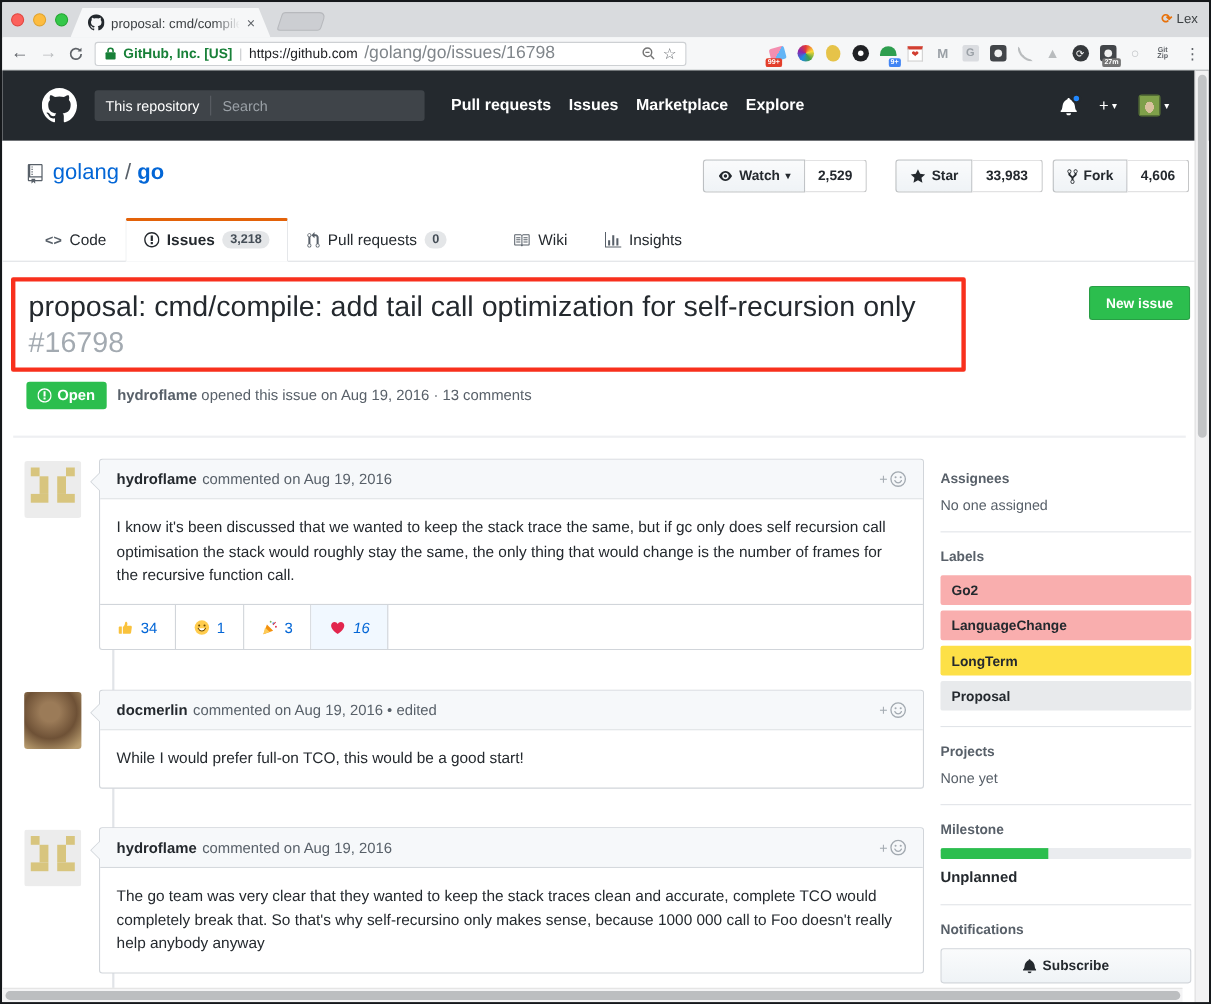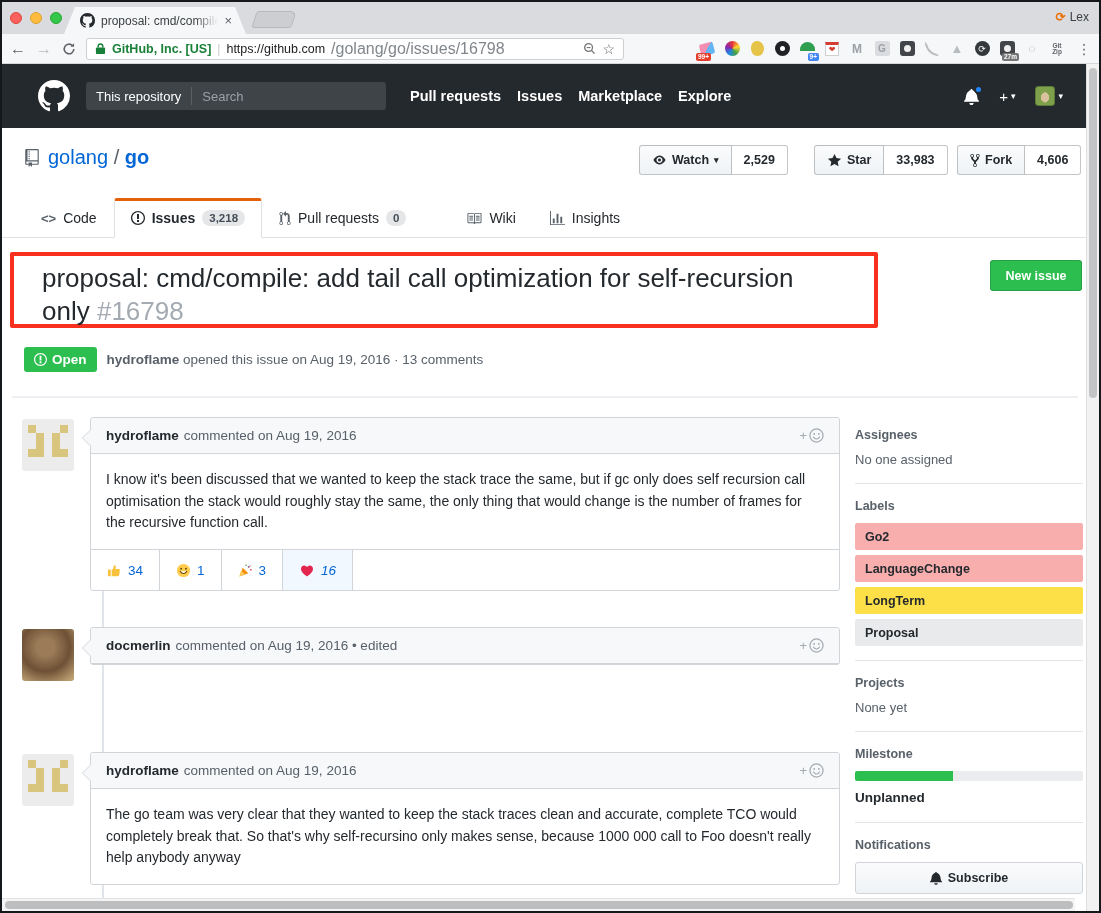--- a/index.html
+++ b/index.html
@@ -82,21 +82,21 @@
   .social-count{background:#fff;border-left:none;border-radius:0 3px 3px 0;}
   .g-watch{left:637px;} .g-star{left:812px;} .g-fork{left:955px;}
 
   .tabs-row{position:absolute;left:0;right:0;top:66px;height:44px;border-bottom:1px solid #dfe2e5;padding-left:22px;display:flex;align-items:flex-end;}
   .rtab{display:flex;align-items:center;gap:7px;padding:11px 16px;font-size:14px;color:#24292e;border:1px solid transparent;margin-bottom:-1px;}
   .rtab .oct{color:#586069;}
   .rtab.active{background:#fff;border-color:#dfe2e5;border-bottom-color:#fff;border-top:3px solid #e36209;border-radius:3px 3px 0 0;font-weight:600;padding-top:9px;}
   .pill{background:#e4e6e8;border-radius:10px;padding:2px 7px;font-size:11.5px;font-weight:600;color:#444d56;}
   .rtab-gap{width:26px;}
 
-  .issue-box{position:absolute;left:8px;top:124px;width:868px;height:76px;border:4px solid #f8301d;border-radius:2px;padding:6px 28px;}
+  .issue-box{position:absolute;left:8px;top:124px;width:868px;height:86px;border:4px solid #f8301d;border-radius:2px;padding:6px 12px;}
   .issue-title{font-size:26px;font-weight:400;color:#24292e;line-height:1.25;}
   .issue-num{color:#a3aab1;font-weight:300;}
   .btn-green{position:absolute;left:988px;top:132px;width:92px;height:31px;background:#2cbe4e;border:1px solid rgba(27,31,35,.2);border-radius:3px;color:#fff;font-size:12.5px;font-weight:600;display:flex;align-items:center;justify-content:center;}
   .meta-row{position:absolute;left:22px;top:219px;display:flex;align-items:center;gap:10px;}
   .badge-open{background:#2cbe4e;color:#fff;border-radius:3px;padding:5px 10px;font-size:13.5px;font-weight:600;display:flex;align-items:center;gap:5px;}
   .meta-text{font-size:13.5px;color:#586069;}
   .meta-text b{color:#586069;font-weight:bold;}
   .divider-h{position:absolute;left:10px;right:21px;top:268px;border-top:2px solid #eeeff2;}
 
   .timeline{position:absolute;left:100px;top:290px;bottom:0;width:2px;background:#e1e4e8;}
@@ -482,20 +482,21 @@
               <span class="oct">
                   <svg width="15" height="15" viewBox="0 0 16 16">
                     <circle cx="8" cy="8" r="7" fill="none" stroke="#a3aab1" stroke-width="1.3"></circle>
                     <circle cx="5.5" cy="6.3" r="1" fill="#a3aab1"></circle>
                     <circle cx="10.5" cy="6.3" r="1" fill="#a3aab1"></circle>
                     <path d="M4.8 9.5c.8 1.5 1.9 2.2 3.2 2.2s2.4-.7 3.2-2.2" fill="none" stroke="#a3aab1" stroke-width="1.2" stroke-linecap="round"></path>
                   </svg>
                 </span>
             </span>
           </div>
+          <div class="c-body">While I would prefer full-on TCO, this would be a good start!</div>
         </div>
       </div>
 
       <div class="comment c3">
         <span class="c-avatar">
           <svg width="52" height="52" viewBox="0 0 52 52">
               <rect width="52" height="52" fill="#ececec"></rect>
               <g fill="#d8c57e">
                 <rect x="6" y="6" width="8" height="8"></rect>
                 <rect x="38" y="6" width="8" height="8"></rect>

